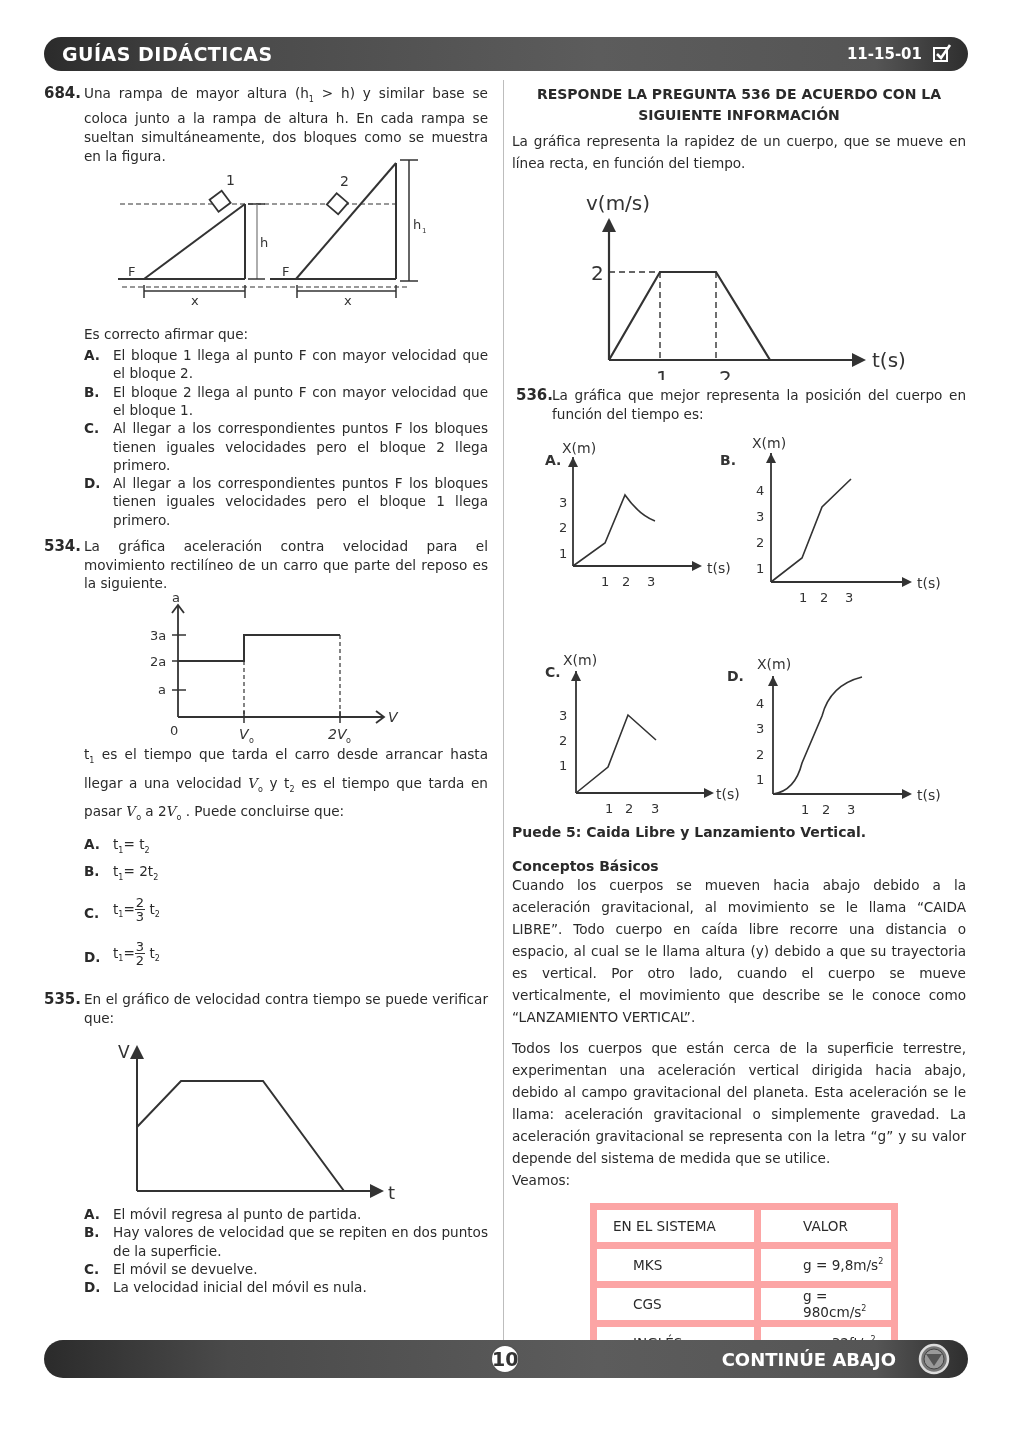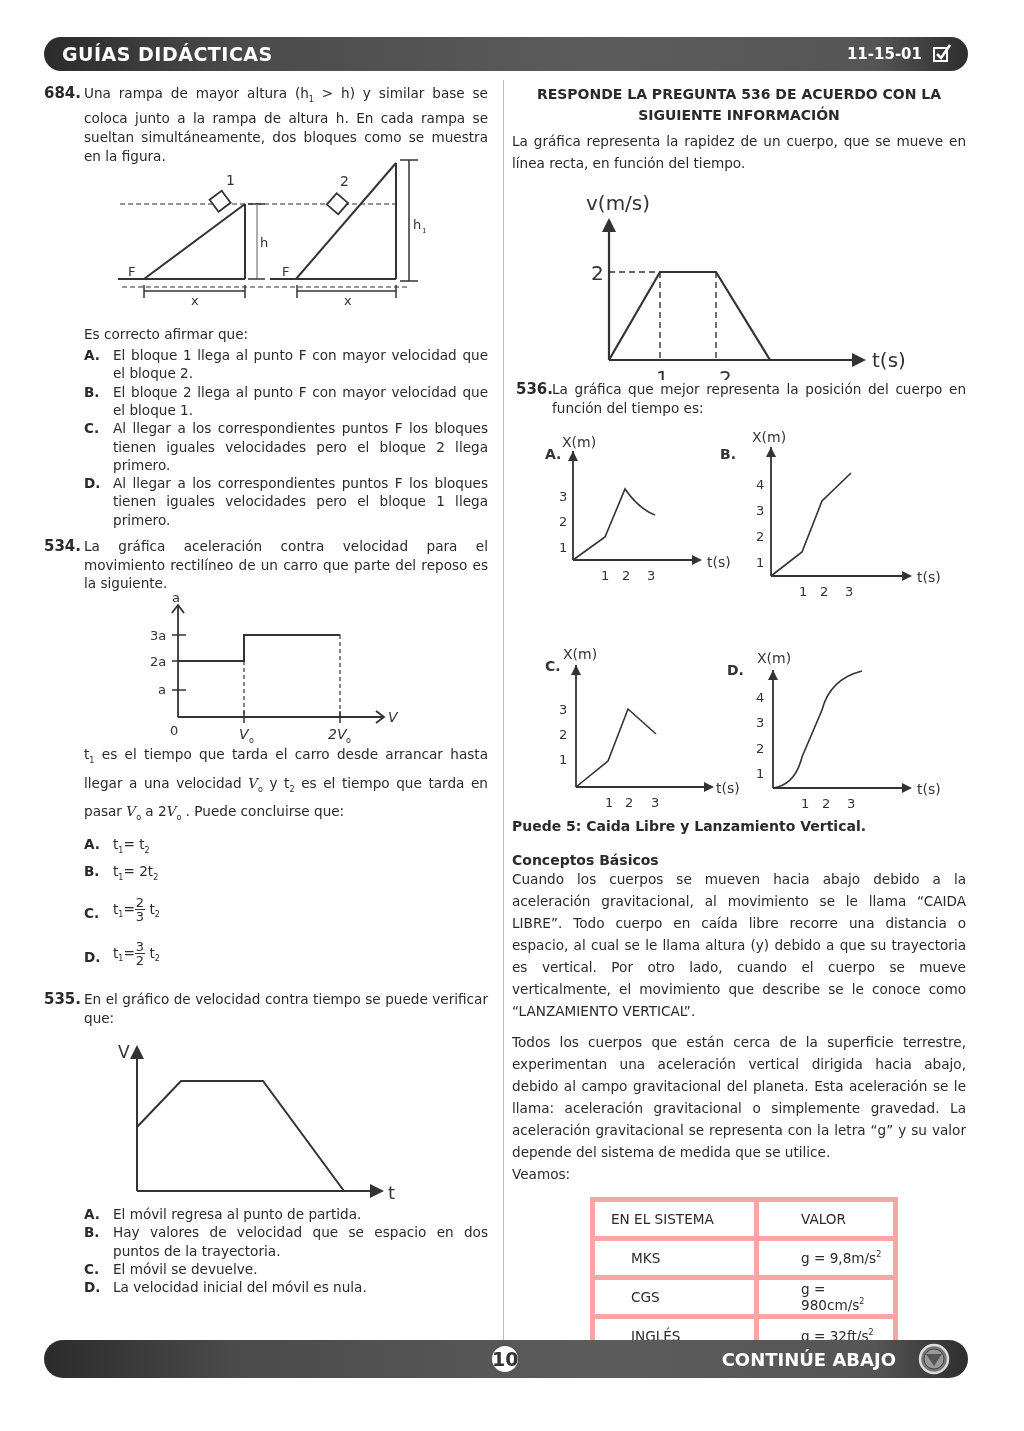--- a/index.html
+++ b/index.html
@@ -42,21 +42,21 @@
   .frac span { display: block; }
   .frac .n { border-bottom: 1.4px solid #333; padding: 0 1px; }
   sub { font-size: 8px; }
   sup { font-size: 8px; }
 
   .heading { text-align: center; font-weight: bold; font-size: 14px; line-height: 21px; }
   .para { line-height: 22px; text-align: justify; }
   .bold { font-weight: bold; font-size: 14px; }
 
   table.gtab { border-collapse: collapse; margin-left: 78px; margin-top: 12px; width: 308px; font-size: 13.6px; }
-  table.gtab td { border: 5px solid #fca5a5; height: 39px; padding-left: 16px; }
+  table.gtab td { border: 7px solid #fca5a5; height: 39px; padding-left: 16px; }
   table.gtab td.c2 { padding-left: 42px; }
   table.gtab tr.hd td.c1 { padding-left: 16px; }
   table.gtab td.c1 { padding-left: 36px; width: 164px; }
   table.gtab tr.hd td.c1 { padding-left: 16px; }
 </style>
 </head>
 <body>
 
 <div class="bar top">
   <span class="title">GUÍAS DIDÁCTICAS</span>
@@ -142,21 +142,21 @@
     <line x1="93" y1="20" x2="93" y2="160" stroke="#333" stroke-width="2"></line>
     <polygon points="86,28 93,14 100,28" fill="#333"></polygon>
     <line x1="93" y1="160" x2="330" y2="160" stroke="#333" stroke-width="2"></line>
     <polygon points="326,153 340,160 326,167" fill="#333"></polygon>
     <text x="344" y="168" font-size="18">t</text>
     <polyline points="93,96 137,50 219,50 300,160" fill="none" stroke="#333" stroke-width="2"></polyline>
   </svg>
 
   <div class="opts">
     <div class="opt"><span class="lbl">A.</span><span>El móvil regresa al punto de partida.</span></div>
-    <div class="opt"><span class="lbl">B.</span><span>Hay valores de velocidad que se espacio en dos puntos de la trayectoria.</span></div>
+    <div class="opt"><span class="lbl">B.</span><span>Hay valores de velocidad que se repiten en dos puntos de la superficie.</span></div>
     <div class="opt"><span class="lbl">C.</span><span>El móvil se devuelve.</span></div>
     <div class="opt"><span class="lbl">D.</span><span>La velocidad inicial del móvil es nula.</span></div>
   </div>
 </div>
 
 <svg style="position:absolute;left:100px;top:155px;" width="330" height="155" viewBox="0 0 330 155">
 
   <line x1="20" y1="49" x2="298" y2="49" stroke="#333" stroke-width="1.2" stroke-dasharray="5,3"></line>
 
   <line x1="18" y1="124" x2="145" y2="124" stroke="#333" stroke-width="2"></line>
@@ -218,21 +218,21 @@
     <text x="360" y="187" font-size="20">t(s)</text>
     <text x="79" y="100" font-size="20">2</text>
     <line x1="97" y1="92" x2="148" y2="92" stroke="#333" stroke-width="1.4" stroke-dasharray="6,4"></line>
     <polyline points="97,180 148,92 204,92 258,180" fill="none" stroke="#333" stroke-width="2.2"></polyline>
     <line x1="148" y1="92" x2="148" y2="180" stroke="#333" stroke-width="1.4" stroke-dasharray="6,4"></line>
     <line x1="204" y1="92" x2="204" y2="180" stroke="#333" stroke-width="1.4" stroke-dasharray="6,4"></line>
     <text x="144" y="205" font-size="20">1</text>
     <text x="207" y="205" font-size="20">2</text>
   </svg>
 
-  <div class="q" style="margin-top:0;">
+  <div class="q" style="margin-top:6px;">
     <span class="qnum" style="left:4px;">536.</span>
     <span>La gráfica que mejor representa la posición del cuerpo en función del tiempo es:</span>
   </div>
 
   <svg width="454" height="400" viewBox="0 0 454 400" style="display:block;">
 
     <g>
       <text x="33" y="42" font-size="14" font-weight="bold">A.</text>
       <text x="50" y="30" font-size="14">X(m)</text>
       <line x1="61" y1="34" x2="61" y2="143" stroke="#333" stroke-width="1.8"></line>

